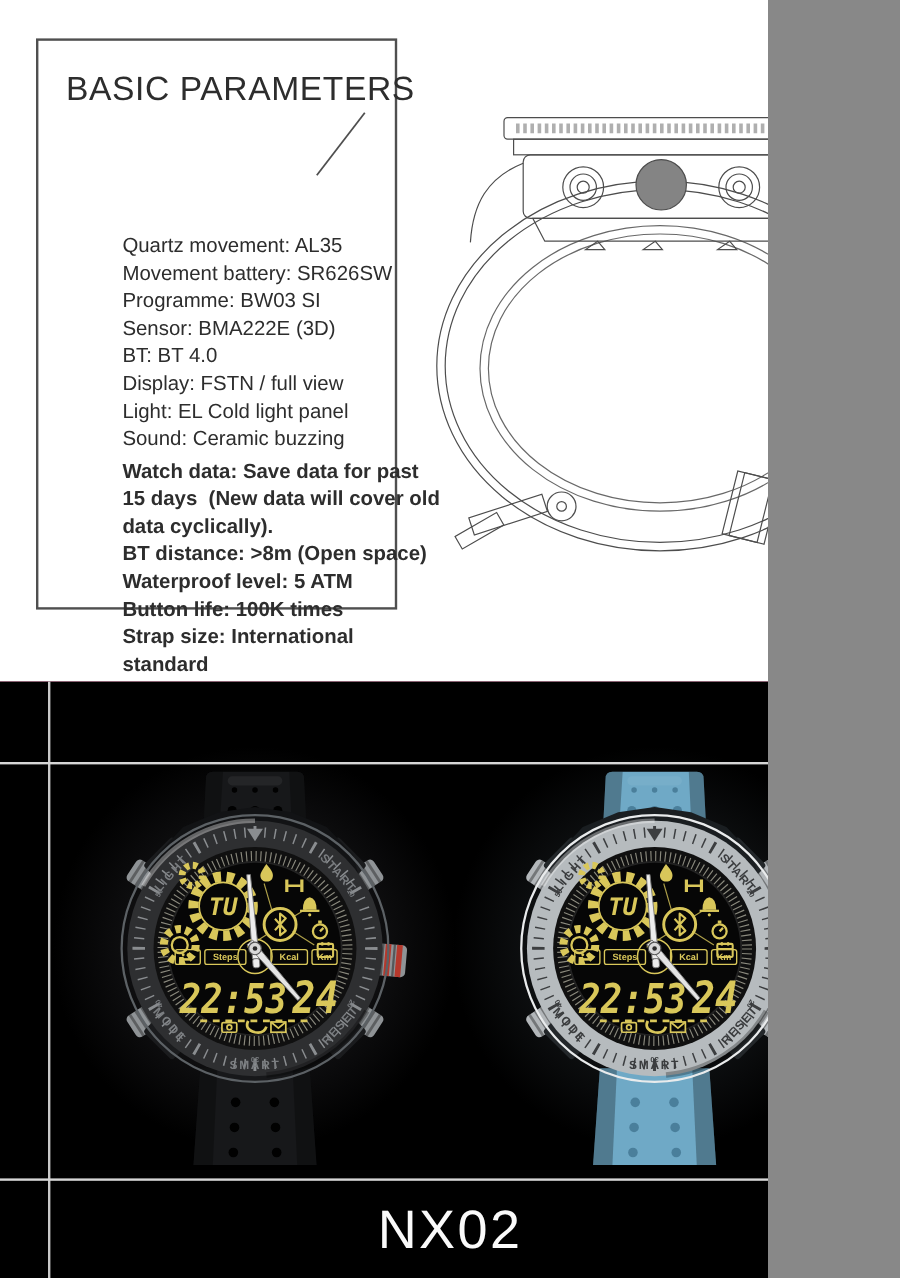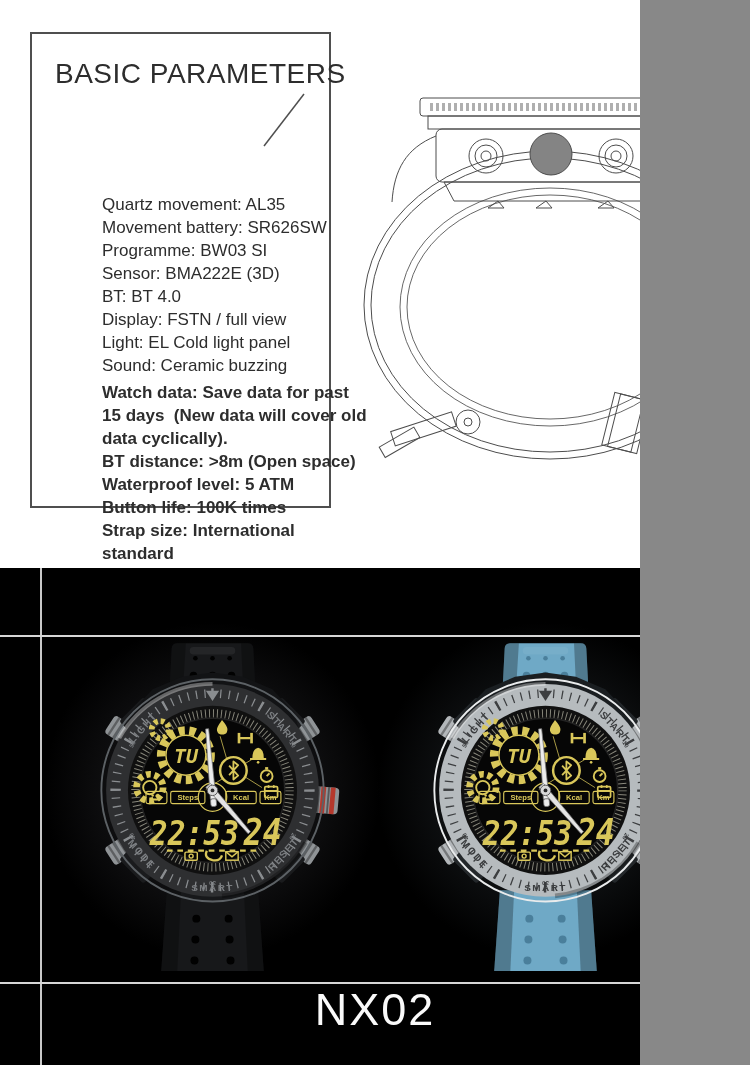--- a/index.html
+++ b/index.html
@@ -34,21 +34,21 @@
   .watch-photo.black-variant{left:70px;top:605px;
      --strap:#17181a; --strap-hole:#010101; --case:#121315; --lug:#1a1b1d;
      --bezel:#2e2f31; --bezel-rim:#5c6165; --bezel-tick:#8a8d90; --bezel-text:#7a7d80;
      --pusher:#8f9396;}
   .watch-photo.blue-variant{left:403px;top:605px;
      --strap:#6fa9c6; --strap-hole:#4a7f9b; --case:#1a1e21; --lug:#23272a;
      --bezel:#b6bbbe; --bezel-rim:#e9ebec; --bezel-tick:#3c3e40; --bezel-text:#3a3c3e;
      --pusher:#b3b7ba;}
 
   .model-band{position:absolute;left:0;top:984px;width:750px;height:81px;
-              display:flex;justify-content:center;}
+              display:flex;align-items:center;justify-content:center;}
   .model-label{color:#fafafa;font-size:45px;letter-spacing:2px;font-weight:400;}
 
   .hidden-defs{position:absolute;width:0;height:0;overflow:hidden;}
 </style>
 </head>
 <body>
 
 <div class="page">
 
   <section class="spec-section">

